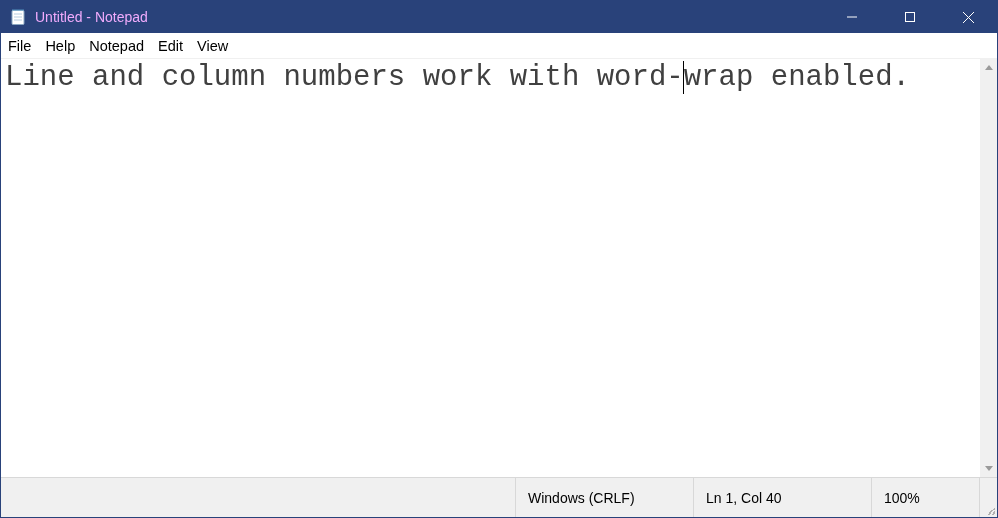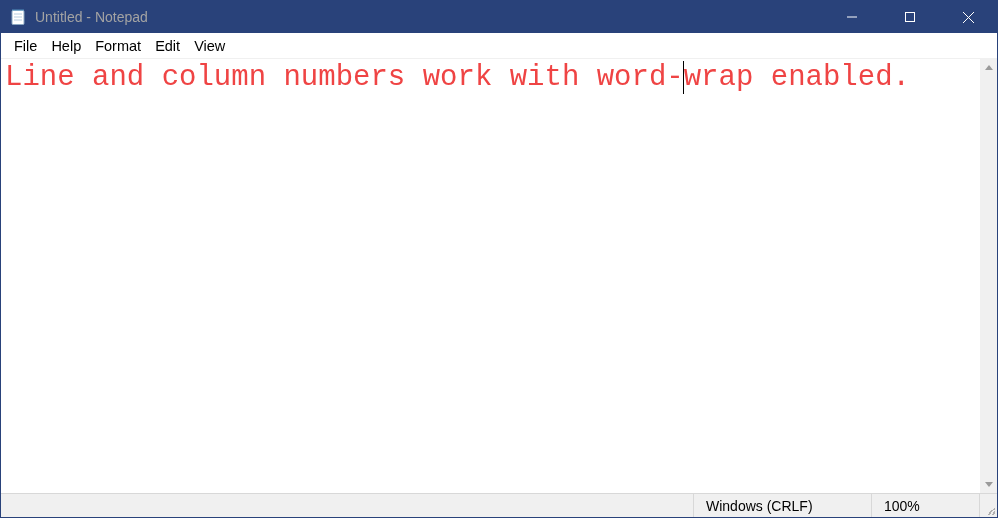--- a/index.html
+++ b/index.html
@@ -19,21 +19,21 @@
       height: 518px;
       border: 1px solid #29427a;
       display: flex;
       flex-direction: column;
     }
     .titlebar {
       height: 32px;
       background: #29427a;
       display: flex;
       align-items: center;
-      color: #a3a3a3;
+      color: #f0abfc;
       font-size: 14px;
       justify-content: space-between;
     }
     .titlebar .icon-slot {
       width: 34px;
       display: flex;
       justify-content: center;
       align-items: center;
     }
     .titlebar .title-text {
@@ -52,21 +52,20 @@
     }
     .win-btn svg { display: block; }
     .menubar {
       height: 26px;
       background: #fff;
       border-bottom: 1px solid #f0f0f0;
       display: flex;
       align-items: center;
       font-size: 14.5px;
       color: #000;
-      padding-left: 6px;
     }
     .menu-item {
       padding: 0 7px;
       height: 100%;
       display: flex;
       align-items: center;
     }
     .content-area {
       flex: 1;
       position: relative;
@@ -74,21 +73,21 @@
       display: flex;
     }
     .text-content {
       flex: 1;
       padding: 2px 4px 20px 4px;
       font-family: Consolas, "Courier New", monospace;
       font-size: 29px;
       line-height: 1.18;
       white-space: pre-wrap;
       word-wrap: break-word;
-      color: #ef4444;
+      color: #404040;
       overflow: hidden;
     }
     .caret {
       border-right: 1px solid #000;
       margin-left: -1px;
     }
     .vscroll {
       width: 17px;
       background: #f0f0f0;
       display: flex;
@@ -99,21 +98,21 @@
     .vscroll .arrow {
       width: 17px;
       height: 17px;
       display: flex;
       align-items: center;
       justify-content: center;
       color: #606060;
       font-size: 10px;
     }
     .statusbar {
-      height: 24px;
+      height: 40px;
       background: #f0f0f0;
       border-top: 1px solid #d8d8d8;
       display: flex;
       font-size: 14px;
       color: #000;
     }
     .status-cell {
       border-left: 1px solid #d8d8d8;
       padding: 0 12px;
       display: flex;
@@ -177,21 +176,21 @@
       <svg width="11" height="11" viewBox="0 0 11 11">
           <line x1="0" y1="0" x2="11" y2="11" stroke="#fff" stroke-width="1"></line>
           <line x1="11" y1="0" x2="0" y2="11" stroke="#fff" stroke-width="1"></line>
         </svg>
     </div>
   </div>
 
   <div class="menubar">
     <div class="menu-item">File</div>
     <div class="menu-item">Help</div>
-    <div class="menu-item">Format</div>
+    <div class="menu-item">Notepad</div>
     <div class="menu-item">Edit</div>
     <div class="menu-item">View</div>
   </div>
 
   <div class="content-area">
     <div class="text-content"><span>Line and column numbers work with word-</span><span class="caret"></span><span>wrap enabled.</span></div>
     <div class="vscroll">
       <div class="arrow">
         <svg width="8" height="5" viewBox="0 0 8 5">
             <path d="M0 5 L4 0 L8 5 Z" fill="#9a9a9a"></path>
@@ -201,17 +200,18 @@
         <svg width="8" height="5" viewBox="0 0 8 5">
             <path d="M0 0 L4 5 L8 0 Z" fill="#9a9a9a"></path>
           </svg>
       </div>
     </div>
   </div>
 
   <div class="statusbar">
     <div class="status-spacer"></div>
     <div class="status-cell status-enc">Windows (CRLF)</div>
+    <div class="status-cell status-pos">Ln 1, Col 40</div>
     <div class="status-cell status-zoom">100%</div>
     <div class="resize-grip"></div>
   </div>
 
 </div>
 
 </body></html>

